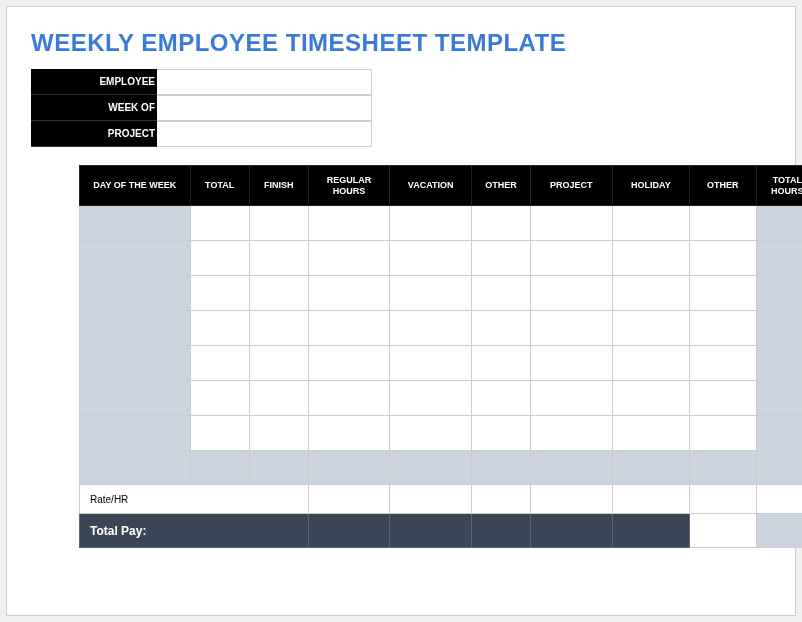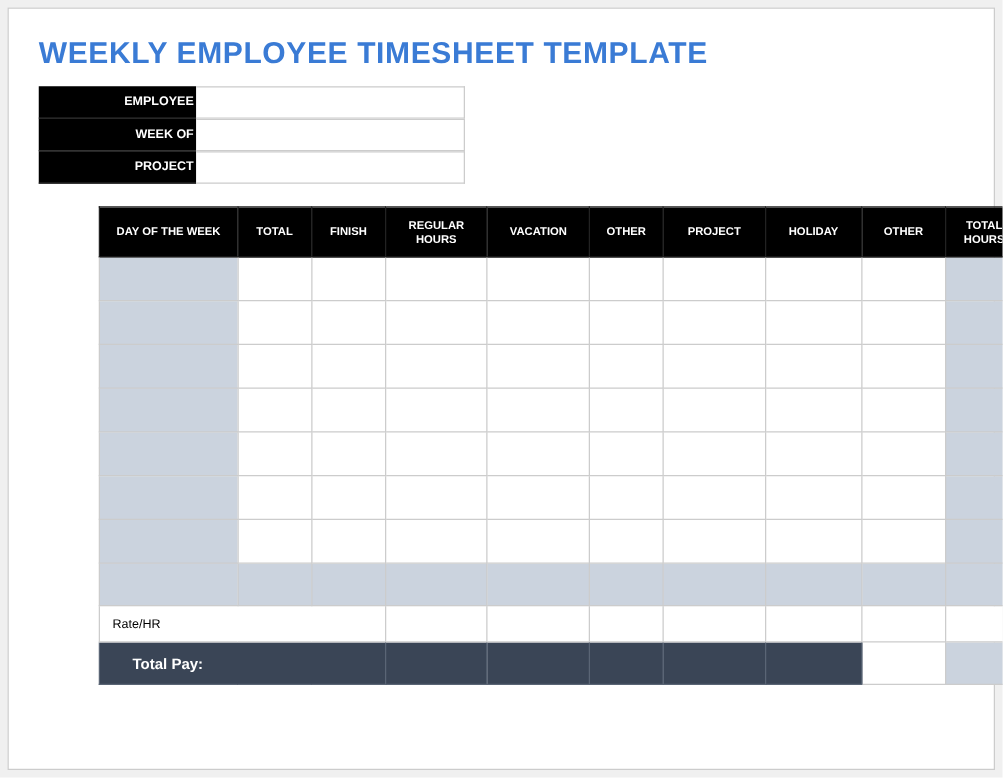--- a/index.html
+++ b/index.html
@@ -95,21 +95,21 @@
 }
 .total-pay-row td {
   height: 34px;
   background: #3a4556;
   color: #fff;
   border: 1px solid #5a6575;
 }
 .total-pay-row .tp-label {
   font-size: 12px;
   font-weight: bold;
-  padding-left: 26px;
+  padding-left: 10px;
 }
 .total-pay-row .tp-white {
   background: #fff;
   border: 1px solid #ccc;
 }
 .total-pay-row .tp-shade {
   background: #cbd3de;
   border: 1px solid #ccc;
 }
 </style>

